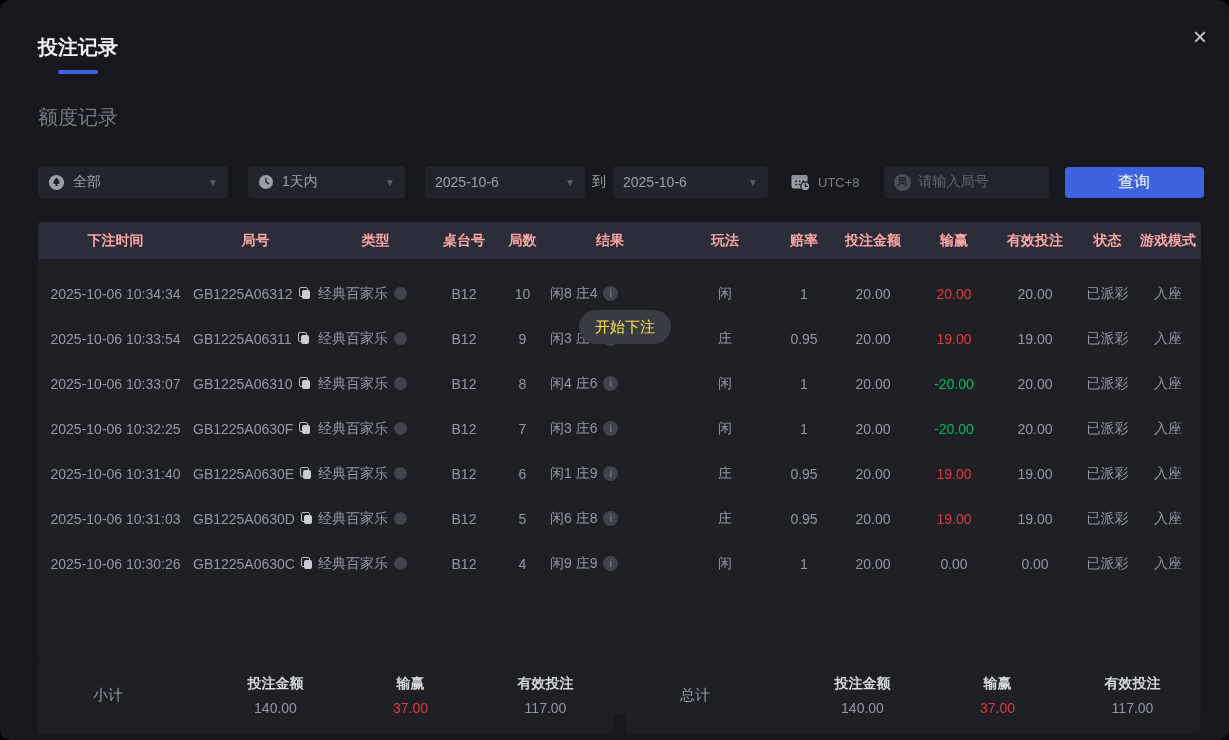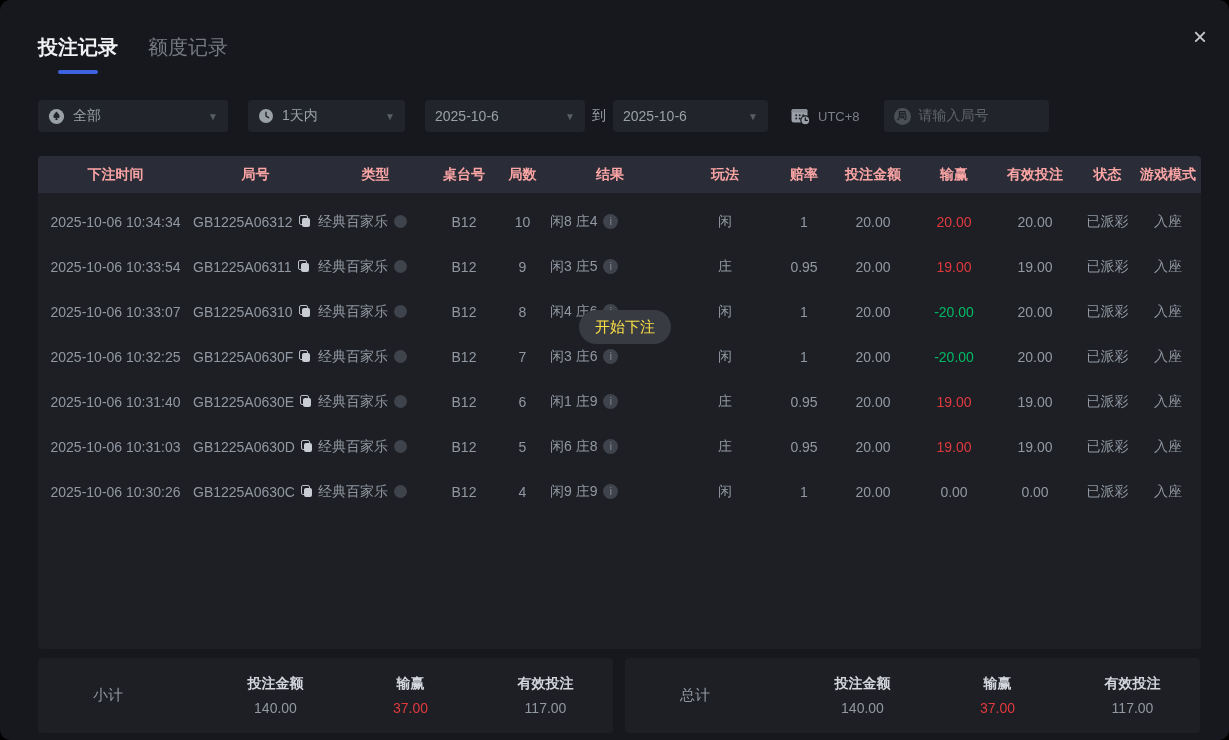--- a/index.html
+++ b/index.html
@@ -1,20 +1,20 @@
 <!DOCTYPE html>
 <html><head>
 <meta charset="utf-8">
 <style>
   html,body{margin:0;padding:0;background:#000;}
   body{width:1229px;height:740px;overflow:hidden;font-family:"Liberation Sans",sans-serif;}
   .dialog{position:relative;width:1229px;height:740px;background:#17181d;border-radius:10px;overflow:hidden;}
 
   
-  .tabs{display:flex;align-items:flex-start;gap:30px;padding:34px 0 0 38px;}
+  .tabs{display:flex;align-items:flex-start;gap:30px;padding:34px 0 0 38px;flex-direction:column;}
   .tab{font-size:20px;color:#767a83;cursor:pointer;text-align:center;}
   .tab .tab-label{display:block;padding-bottom:9px;}
   .tab.active .tab-label{color:#f1f2f4;font-weight:bold;}
   .tab-underline{display:none;margin:0 auto;width:40px;height:4px;border-radius:2px;}
   .tab.active .tab-underline{display:block;background:#3e63e0;}
   .close-btn{position:absolute;top:22px;right:14px;width:30px;height:30px;color:#c6c9ce;font-size:24px;line-height:30px;text-align:center;cursor:pointer;}
 
   
   .filter-bar{display:flex;align-items:center;margin:26px 16px 0 38px;height:32px;}
   .control{box-sizing:border-box;background:#22242b;border-radius:4px;height:32px;display:flex;align-items:center;padding:0 10px;color:#9aa0a8;font-size:14px;cursor:pointer;}
@@ -28,21 +28,21 @@
   .tz-wrap{display:flex;align-items:center;margin-left:22px;color:#7b7f88;font-size:13px;gap:7px;}
   .round-input{width:165px;margin-left:24px;cursor:text;}
   .round-input .ph{color:#60646d;}
   .circle-ju{width:17px;height:17px;border-radius:50%;background:#4a4e57;color:#1d1f25;font-size:10px;font-weight:bold;display:flex;align-items:center;justify-content:center;}
   .query-btn{margin-left:16px;width:139px;height:31px;background:#3e63e0;border:none;border-radius:4px;color:#fff;font-size:16px;cursor:pointer;font-family:"Liberation Sans",sans-serif;}
 
   
   .table-panel{margin:24px 28px 0 38px;height:493px;background:#1d1f25;border-radius:4px;overflow:hidden;}
   .grid-cols{display:grid;grid-template-columns:155px 125px 115px 62px 55px 120px 110px 48px 90px 72px 90px 55px 66px;}
   .thead{height:37px;align-items:center;background:#2a2d37;color:#fca5a5;font-size:14px;font-weight:bold;text-align:center;}
-  .tbody{padding-top:6px;}
+  .tbody{padding-top:12px;}
   .trow{height:45px;align-items:center;text-align:center;color:#9298a2;font-size:14px;}
   .cell{overflow:hidden;white-space:nowrap;}
   .cell-flex{display:flex;align-items:center;justify-content:flex-start;gap:6px;}
   .win-red{color:#e03a3e;}
   .win-green{color:#00b964;}
   .win-neutral{color:#9298a2;}
 
   .copy-icon{position:relative;width:12px;height:13px;flex:none;display:inline-block;cursor:pointer;}
   .copy-icon::before{content:"";position:absolute;left:0;top:0;width:7px;height:8px;border:1px solid #b9bdc4;border-radius:2px;}
   .copy-icon::after{content:"";position:absolute;left:3px;top:3px;width:8px;height:9px;background:#c9ccd2;border-radius:2px;}
@@ -129,20 +129,21 @@
           </svg>
       </span>
       <span>UTC+8</span>
     </div>
 
     <div class="control round-input">
       <span class="ctl-icon circle-ju">局</span>
       <span class="ph">请输入局号</span>
     </div>
 
+    <button class="query-btn">查询</button>
   </div>
 
   <div class="table-panel">
     <div class="thead grid-cols">
         <div class="cell">下注时间</div>
         <div class="cell">局号</div>
         <div class="cell">类型</div>
         <div class="cell">桌台号</div>
         <div class="cell">局数</div>
         <div class="cell">结果</div>

